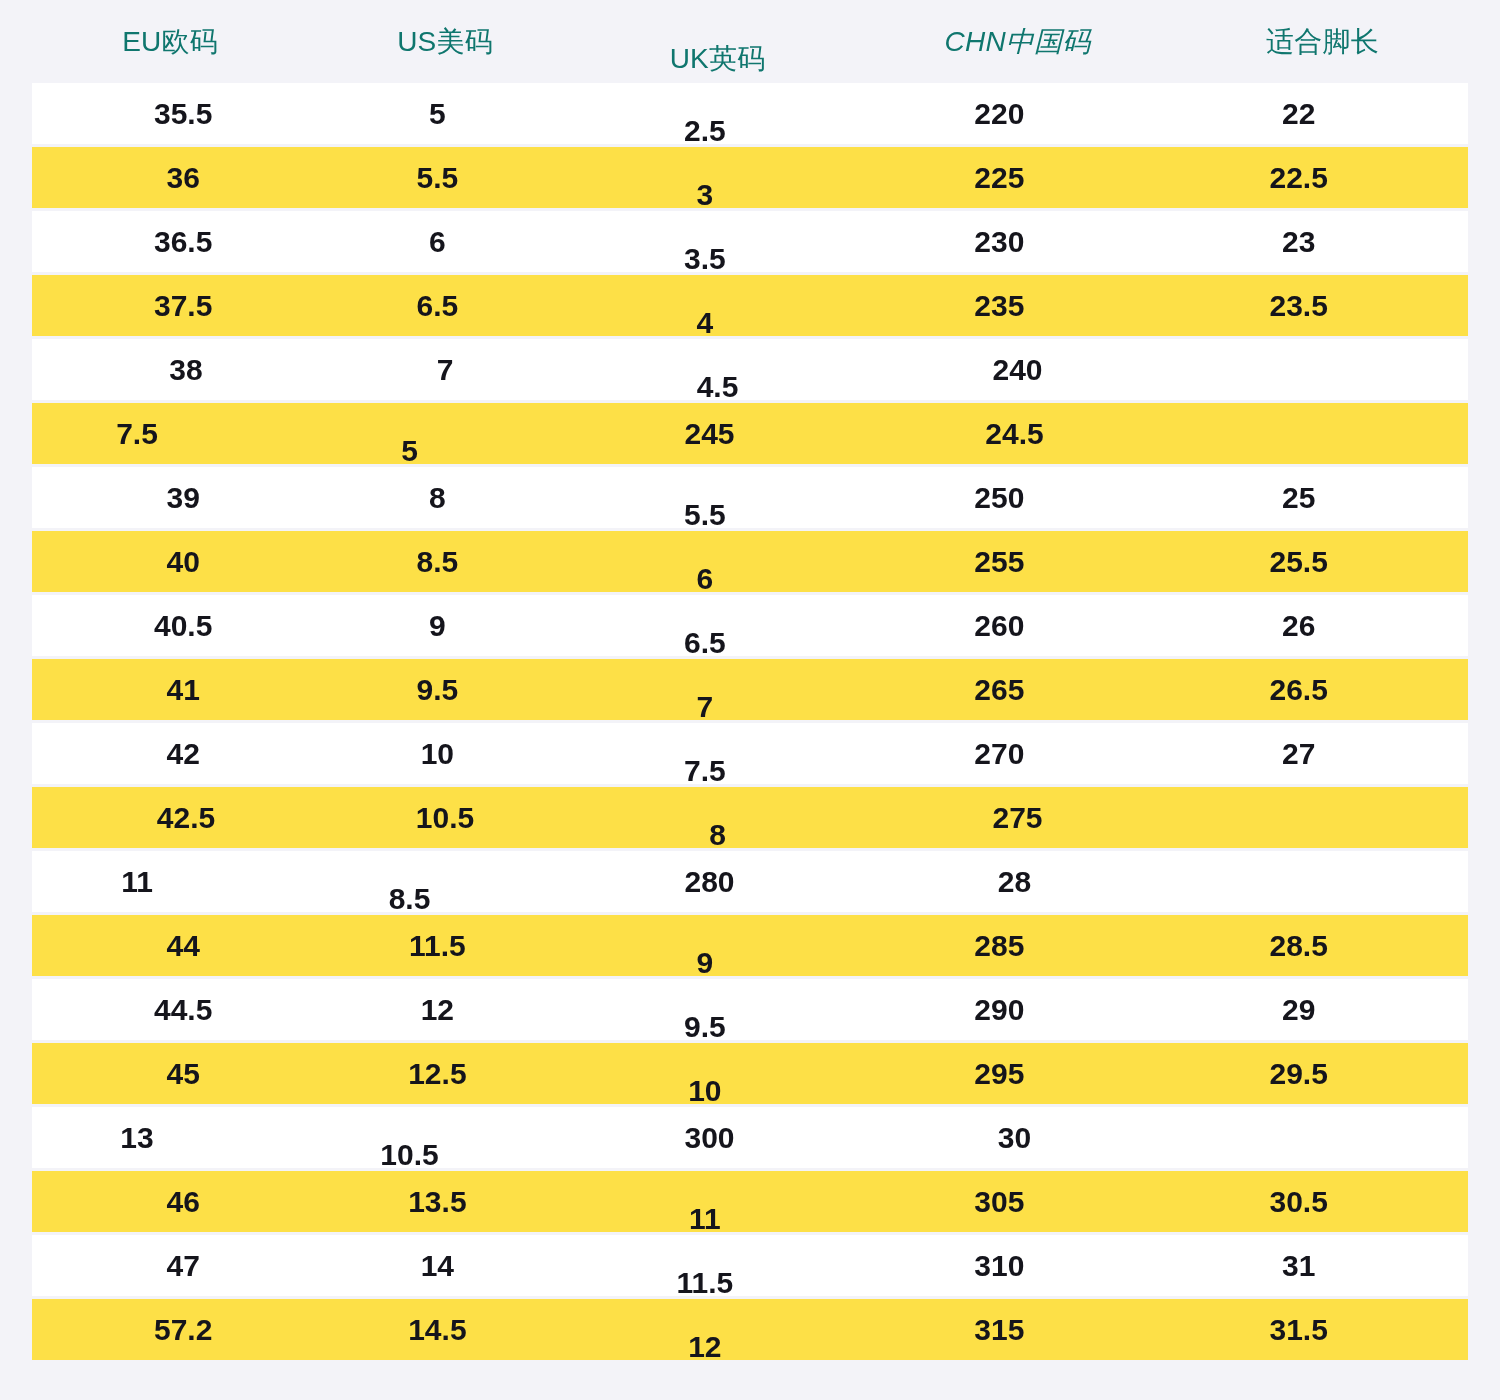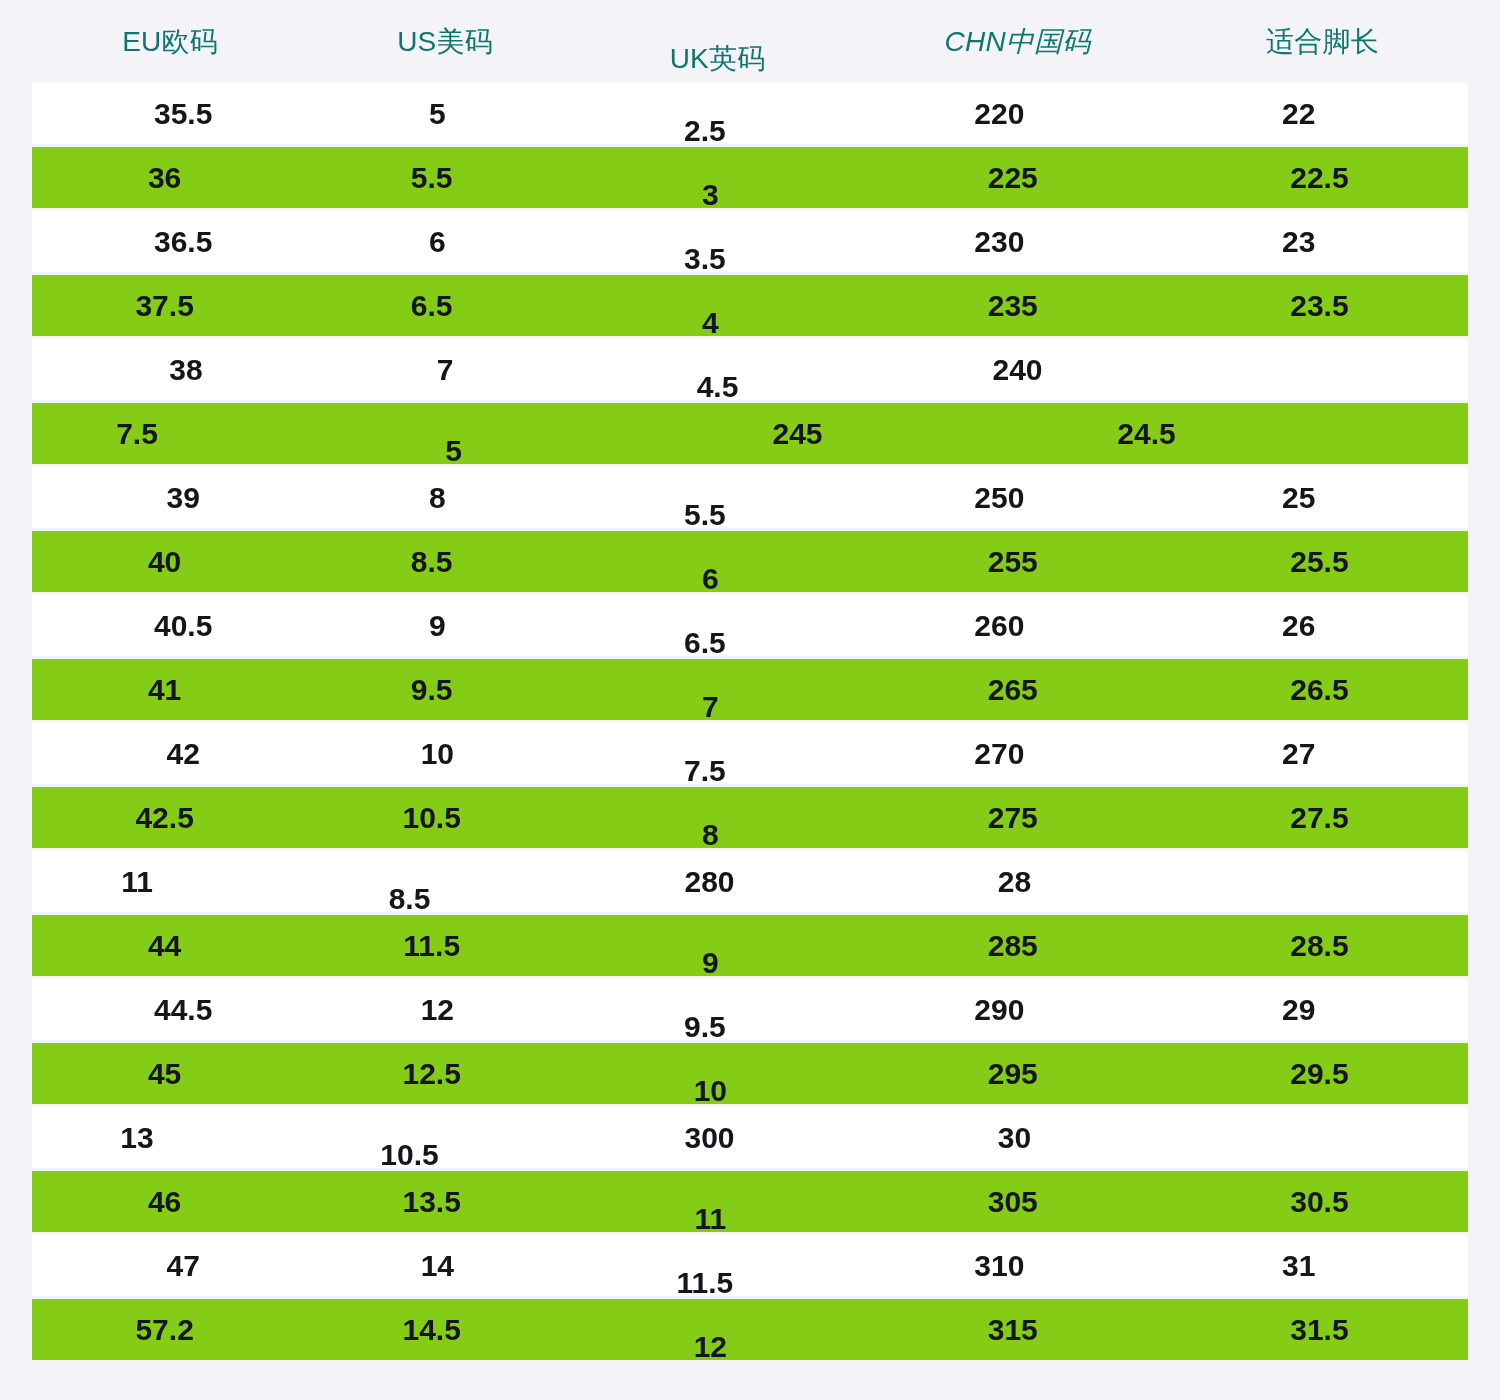--- a/index.html
+++ b/index.html
@@ -47,22 +47,21 @@
   .chart-row {
     display: flex;
     align-items: flex-start;
     height: 64px;
     background: #f3f3f8;
   }
   .chart-row.odd .row-inner {
     background: #ffffff;
   }
   .chart-row.even .row-inner {
-    background: #84cc16;
-    gap: 44px;
+    background: #fde047;
   }
   .row-inner {
     display: flex;
     align-items: center;
     margin-left: 32px;
     width: 1436px;
     height: 61px;
     box-sizing: border-box;
   }
   .chart-row .cell {
@@ -201,21 +200,20 @@
           <div class="cell col-3">270</div>
           <div class="cell col-4">27</div>
         </div>
       </div>
       <div class="chart-row even">
         <div class="row-inner">
           <div class="cell col-0">42.5</div>
           <div class="cell col-1">10.5</div>
           <div class="cell col-2">8</div>
           <div class="cell col-3">275</div>
-          <div class="cell col-4">27.5</div>
         </div>
       </div>
       <div class="chart-row odd">
         <div class="row-inner">
           <div class="cell col-1">11</div>
           <div class="cell col-2">8.5</div>
           <div class="cell col-3">280</div>
           <div class="cell col-4">28</div>
         </div>
       </div>

